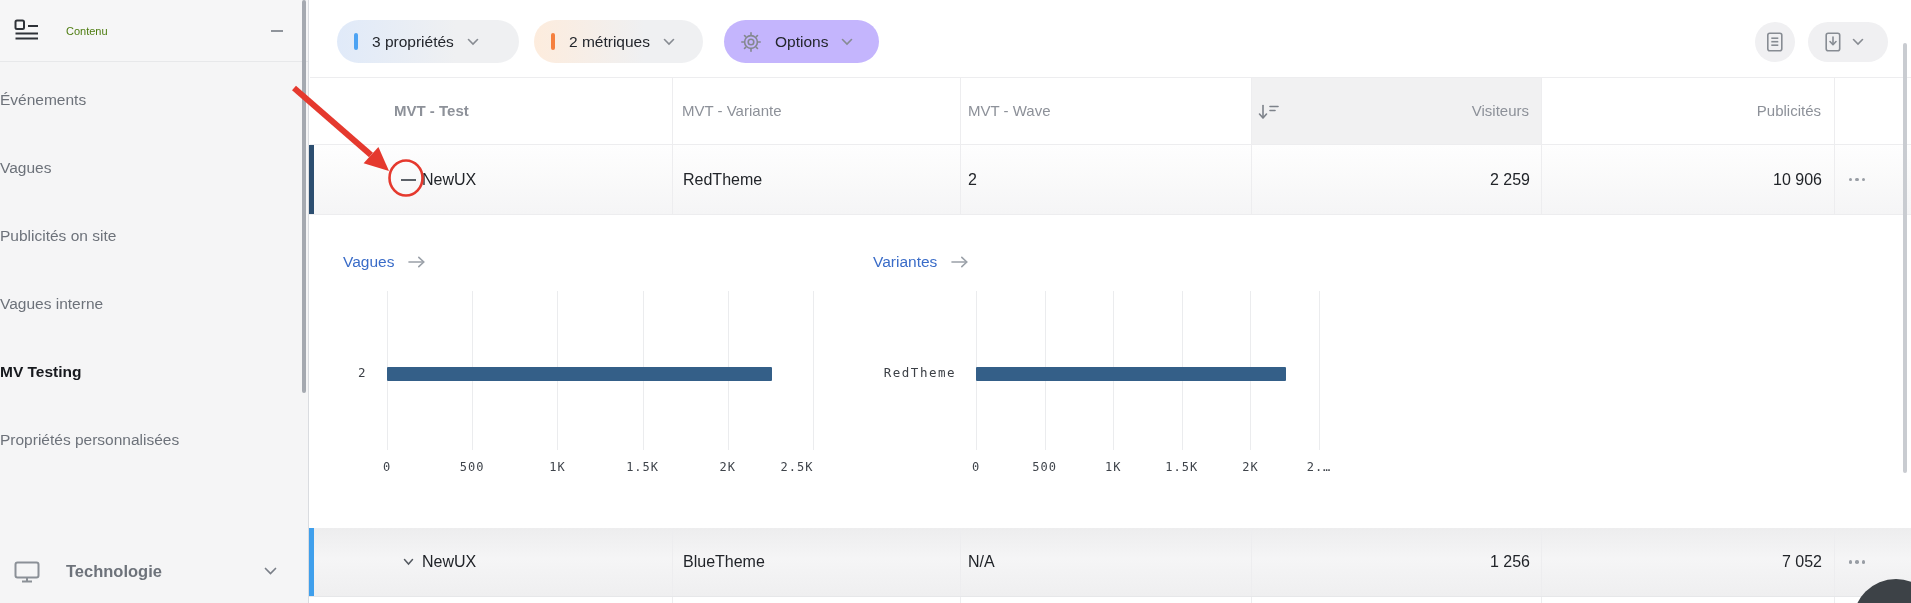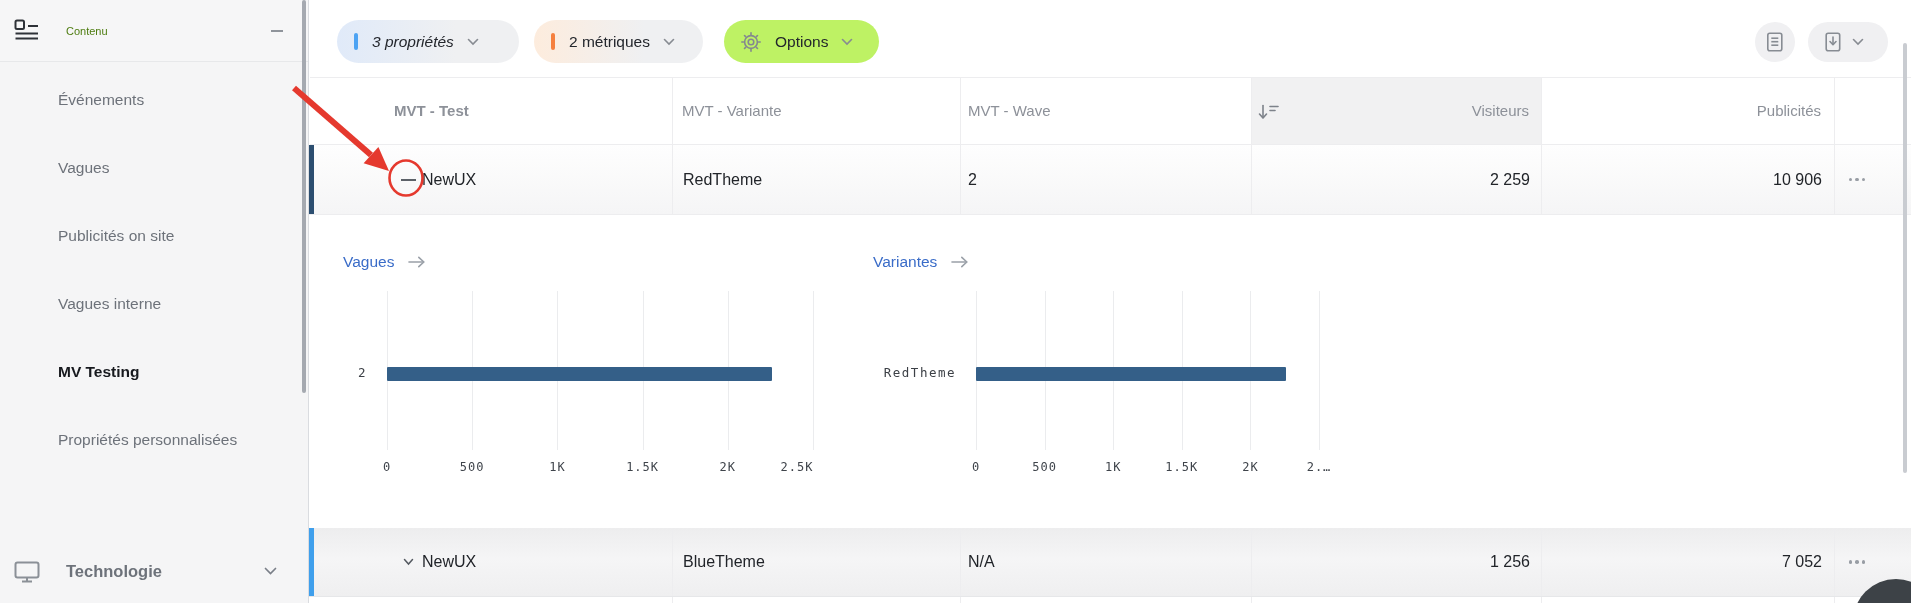--- a/index.html
+++ b/index.html
@@ -6,32 +6,32 @@
   .page{position:relative;width:1911px;height:603px;overflow:hidden;background:#fff;
         font-family:"Liberation Sans",sans-serif;color:#23262c;}
   
   .sidebar{position:absolute;left:0;top:0;width:309px;height:603px;background:#f5f5f6;border-right:1px solid #dadce0;box-sizing:border-box;}
   .sidebar-header{position:absolute;left:0;top:0;width:100%;height:62px;background:#f6f6f7;border-bottom:1px solid #e7e8ea;box-sizing:border-box;}
   .sidebar-header .hicon{position:absolute;left:14px;top:19px;}
   .sidebar-title{position:absolute;left:66px;top:0;line-height:62px;font-size:11px;color:#4d7c0f;}
   .collapse-btn{position:absolute;left:266px;top:21px;width:22px;height:20px;display:flex;align-items:center;justify-content:center;cursor:pointer;}
   .dash{display:inline-block;width:12px;height:2px;background:#8f949b;}
   .side-items{position:absolute;left:0;top:66px;width:100%;}
-  .side-item{height:68px;padding-left:58px;display:flex;align-items:center;font-size:15.5px;color:#6d727a;cursor:pointer;}
+  .side-item{height:68px;display:flex;align-items:center;font-size:15.5px;color:#6d727a;cursor:pointer;}
   .side-item.active{font-weight:bold;color:#17191e;}
   .tech-row{position:absolute;left:0;bottom:0;width:100%;height:63px;display:flex;align-items:center;cursor:pointer;}
   .tech-row .ticon{margin-left:14px;}
   .tech-label{margin-left:26px;font-size:16.5px;color:#6d727a;font-weight:bold;}
   .tech-chev{position:absolute;right:31px;top:27px;}
   .side-scroll{position:absolute;left:302px;top:0;width:4px;height:393px;background:#a5a9b0;border-radius:2px;}
   
   .pill{position:absolute;top:20px;height:43px;border-radius:22px;display:flex;align-items:center;font-size:15.5px;color:#23262c;box-sizing:border-box;cursor:pointer;}
-  .pill-1{left:337px;width:182px;background:linear-gradient(90deg,#e0eaf9 0%,#eff0f2 65%);font-style:italic;}
+  .pill-1{left:337px;width:182px;background:linear-gradient(90deg,#e0eaf9 0%,#eff0f2 65%);}
   .pill-2{left:534px;width:169px;background:linear-gradient(90deg,#fdecdd 0%,#eff0f2 65%);}
-  .pill-3{left:724px;width:155px;background:#bef264;}
+  .pill-3{left:724px;width:155px;background:#c4b5fd;}
   .accent-bar{width:4px;height:17px;border-radius:2px;margin-left:17px;}
   .accent-blue{background:#4da3f3;}
   .accent-orange{background:#f5803f;}
   .pill .plabel{margin-left:14px;}
   .pill .pchev{margin-left:13px;display:flex;}
   .pill-3 .gearwrap{margin-left:17px;display:flex;}
   .circle-btn{position:absolute;left:1755px;top:22px;width:40px;height:40px;border-radius:50%;background:#f0f0f2;display:flex;align-items:center;justify-content:center;cursor:pointer;}
   .export-pill{position:absolute;left:1808px;top:22px;width:80px;height:40px;border-radius:20px;background:#f0f0f2;display:flex;align-items:center;cursor:pointer;}
   .export-pill .dl{margin-left:17px;display:flex;}
   .export-pill .pchev{margin-left:11px;display:flex;}

